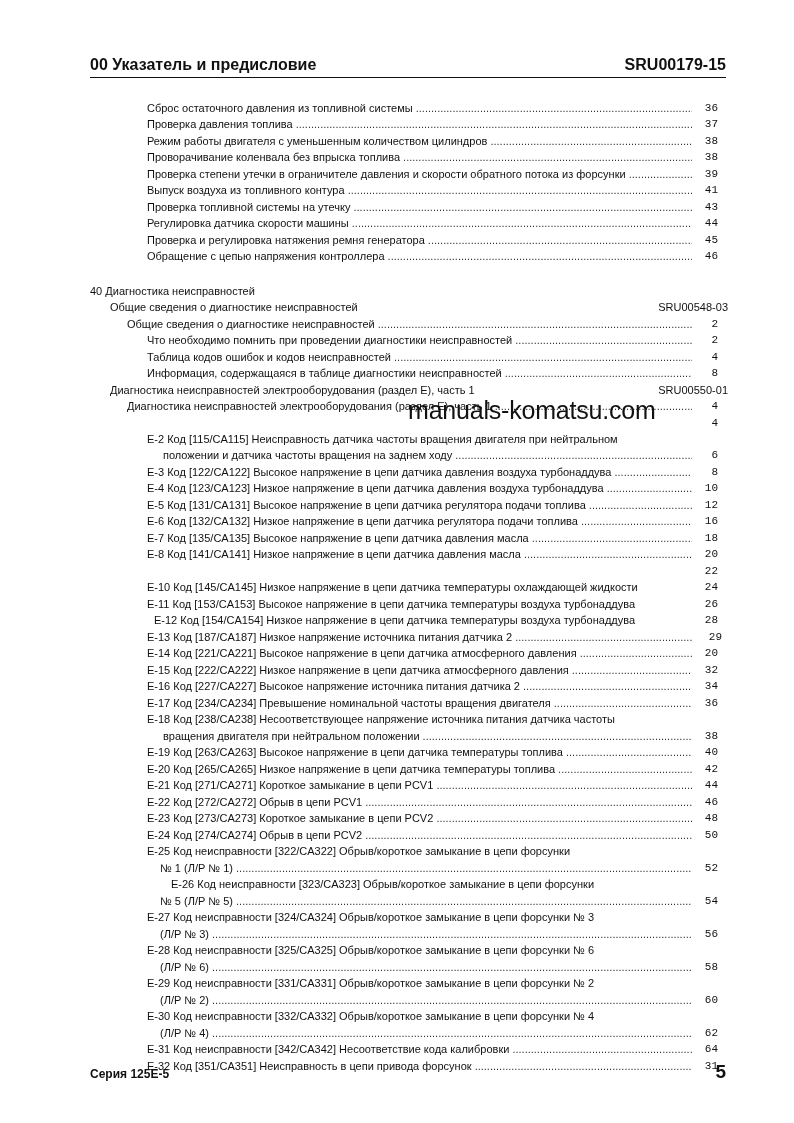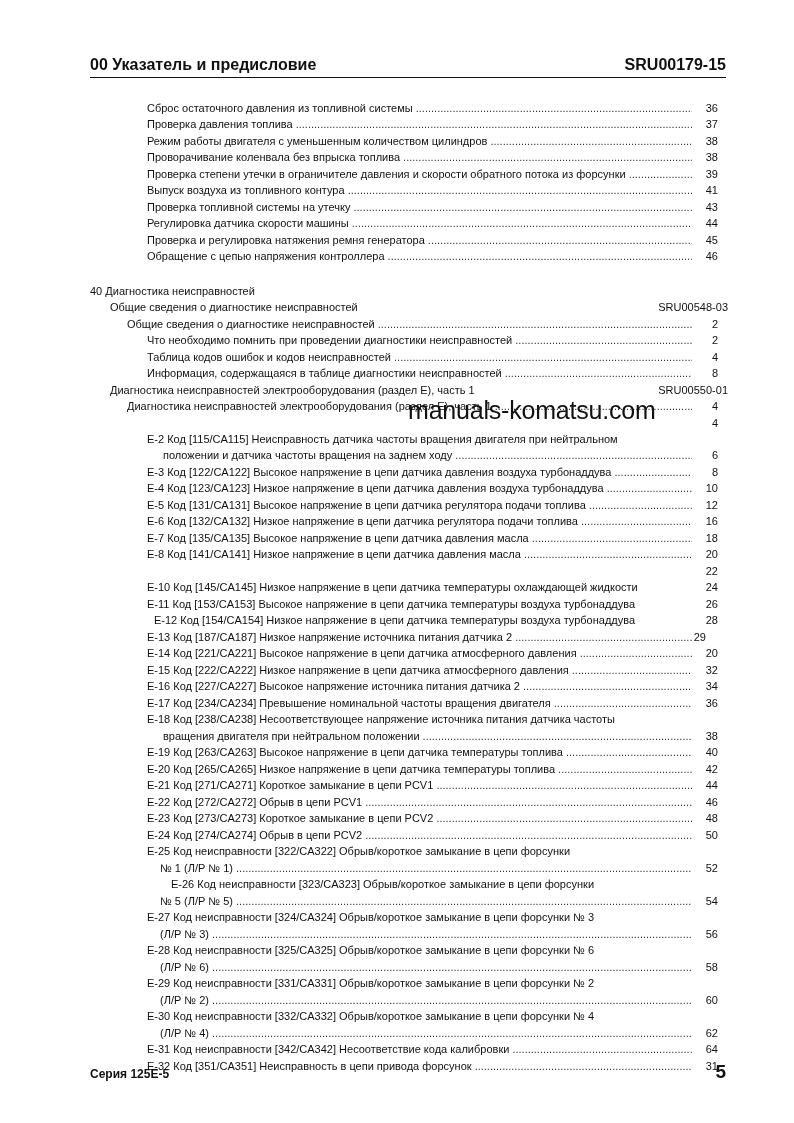--- a/index.html
+++ b/index.html
@@ -10,21 +10,21 @@
          font-family: "Liberation Sans", sans-serif; font-weight: bold; font-size: 16px; }
   .hdr .l { position: absolute; left: 0; top: 0; }
   .hdr .r { position: absolute; right: 0; top: 0; }
   .rule { position: absolute; left: 90px; top: 77px; width: 636px; height: 1px; background: #111; }
 
   .toc { position: absolute; left: 0; top: 100px; width: 794px;
          font-family: "Liberation Sans", sans-serif; font-size: 11px; line-height: 16.5px; }
   .row { position: absolute; left: 0; width: 794px; height: 16.5px; }
   .row .t { position: absolute; top: 0; white-space: nowrap; overflow: hidden; }
   .row .t .dots { color: #333; }
-  .row .p { position: absolute; right: 76px; top: 0; text-align: right; }
+  .row .p { position: absolute; right: 76px; top: 0; text-align: right; font-family: Liberation Mono, monospace; }
   .row .code { position: absolute; right: 66px; top: 0; }
 
   .wm { position: absolute; left: 408px; top: 396px; font-family: "Liberation Sans", sans-serif;
         font-size: 25px; color: #111; letter-spacing: -0.2px; }
 
   .ftr { position: absolute; left: 90px; top: 1063px; width: 636px; height: 24px;
          font-family: "Liberation Sans", sans-serif; font-weight: bold; }
   .ftr .l { position: absolute; left: 0; top: 4px; font-size: 12px; }
   .ftr .r { position: absolute; right: 0; top: -2px; font-size: 19px; }
 </style>
@@ -154,21 +154,21 @@
       <div class="row" style="top: 496px;">
         <span class="t" style="left: 147px; width: 545px;"><span>E-11 Код [153/CA153] Высокое напряжение в цепи датчика температуры воздуха турбонаддува</span></span>
         <span class="p" style="right: 76px; margin-left: 28px;">26</span>
       </div>
       <div class="row" style="top: 512px;">
         <span class="t" style="left: 154px; width: 545px;"><span>E-12 Код [154/CA154] Низкое напряжение в цепи датчика температуры воздуха турбонаддува</span></span>
         <span class="p" style="right: 76px;">28</span>
       </div>
       <div class="row" style="top: 529px;">
         <span class="t" style="left: 147px; width: 545px;"><span>E-13 Код [187/CA187] Низкое напряжение источника питания датчика 2</span><span class="dots"> ........................................................................................................................................................................................................</span></span>
-        <span class="p" style="right: 88px;">29</span>
+        <span class="p" style="right: 72px;">29</span>
       </div>
       <div class="row" style="top: 545px;">
         <span class="t" style="left: 147px; width: 545px;"><span>E-14 Код [221/CA221] Высокое напряжение в цепи датчика атмосферного давления</span><span class="dots"> ........................................................................................................................................................................................................</span></span>
         <span class="p" style="right: 76px;">20</span>
       </div>
       <div class="row" style="top: 562px;">
         <span class="t" style="left: 147px; width: 545px;"><span>E-15 Код [222/CA222] Низкое напряжение в цепи датчика атмосферного давления</span><span class="dots"> ........................................................................................................................................................................................................</span></span>
         <span class="p" style="right: 76px;">32</span>
       </div>
       <div class="row" style="top: 578px;">

